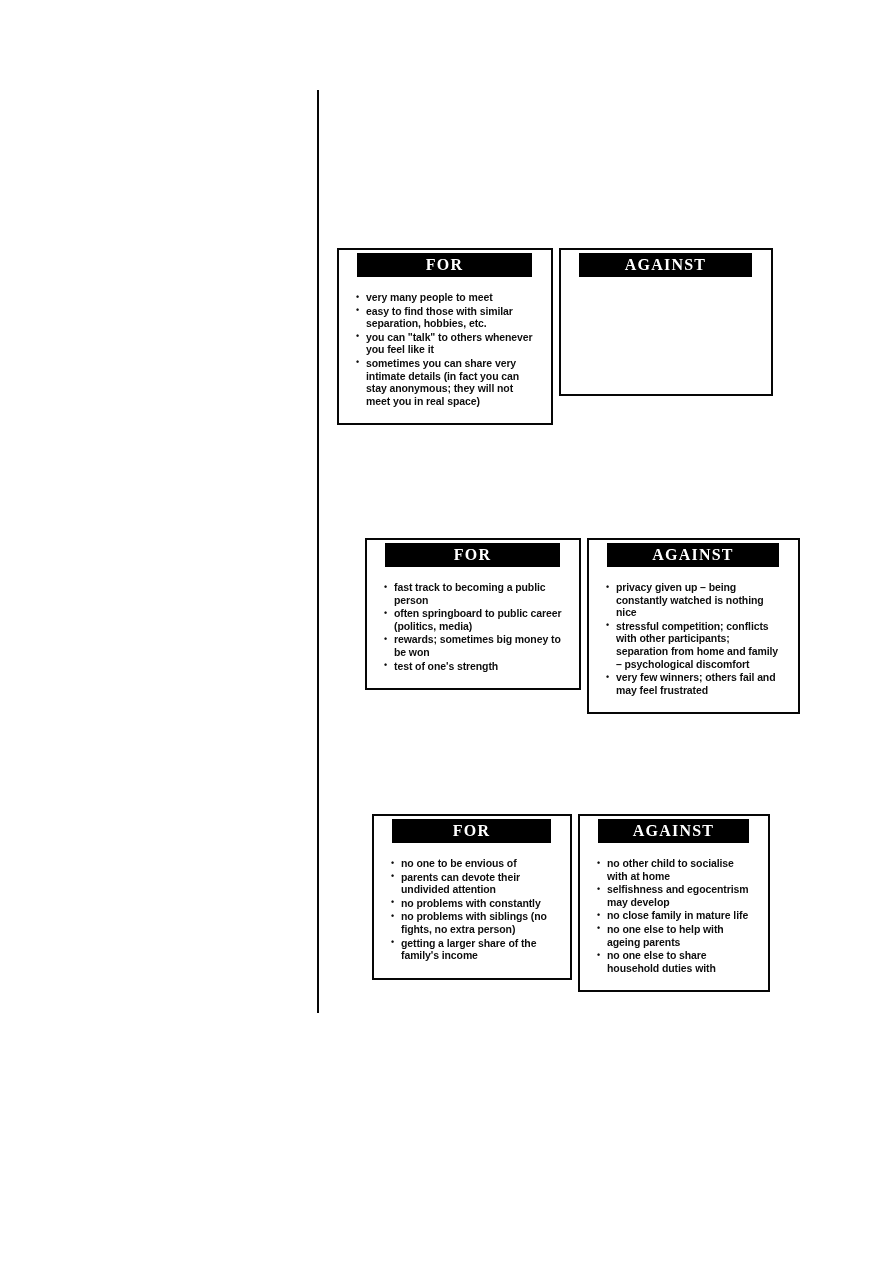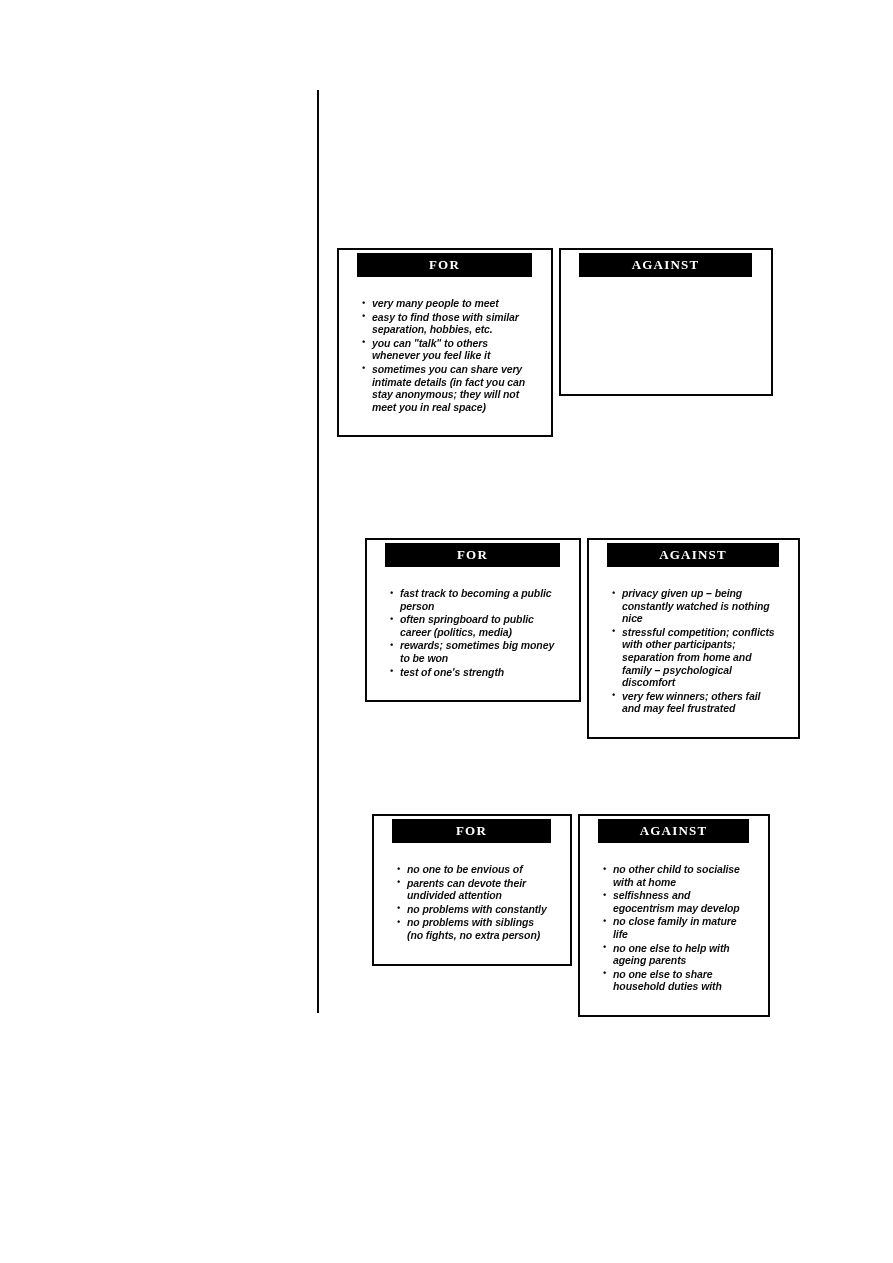--- a/index.html
+++ b/index.html
@@ -39,34 +39,33 @@
     display: flex;
     flex-direction: column;
   }
   .fa-head {
     background: #000000;
     color: #ffffff;
     text-align: center;
     font-family: "Liberation Serif", serif;
     font-weight: bold;
     letter-spacing: 1.2px;
-    font-size: 13px;
+    font-size: 16px;
     line-height: 19px;
     padding: 2px 0 3px 0;
     margin: 3px 19px 0 18px;
   }
   .fa-body {
     padding: 6px 6px 8px 8px;
     flex: 1 1 auto;
   }
   .fa-body ul {
-    margin: 14px;
+    margin: 8px;
     padding: 0;
     list-style: none;
-    font-style: italic;
   }
   .fa-body li {
     position: relative;
     padding-left: 11px;
     margin: 0 0 1px 0;
     font-family: "Liberation Sans", sans-serif;
     font-size: 10.5px;
     line-height: 12.6px;
     color: #111111;
     font-weight: 600;
@@ -148,20 +147,21 @@
 
 <div class="fa-table" id="table-3">
   <div class="fa-col col-for">
     <div class="fa-head">FOR</div>
     <div class="fa-body">
       <ul>
         <li>no one to be envious of</li>
         <li>parents can devote their undivided attention</li>
         <li>no problems with constantly</li>
         <li>no problems with siblings  (no fights, no extra person)</li>
+        <li>getting a larger share of the family's income</li>
       </ul>
     </div>
   </div>
   <div class="fa-col col-against">
     <div class="fa-head">AGAINST</div>
     <div class="fa-body">
       <ul>
         <li>no other child to socialise with at home</li>
         <li>selfishness and egocentrism may develop</li>
         <li>no close family in mature life</li>

